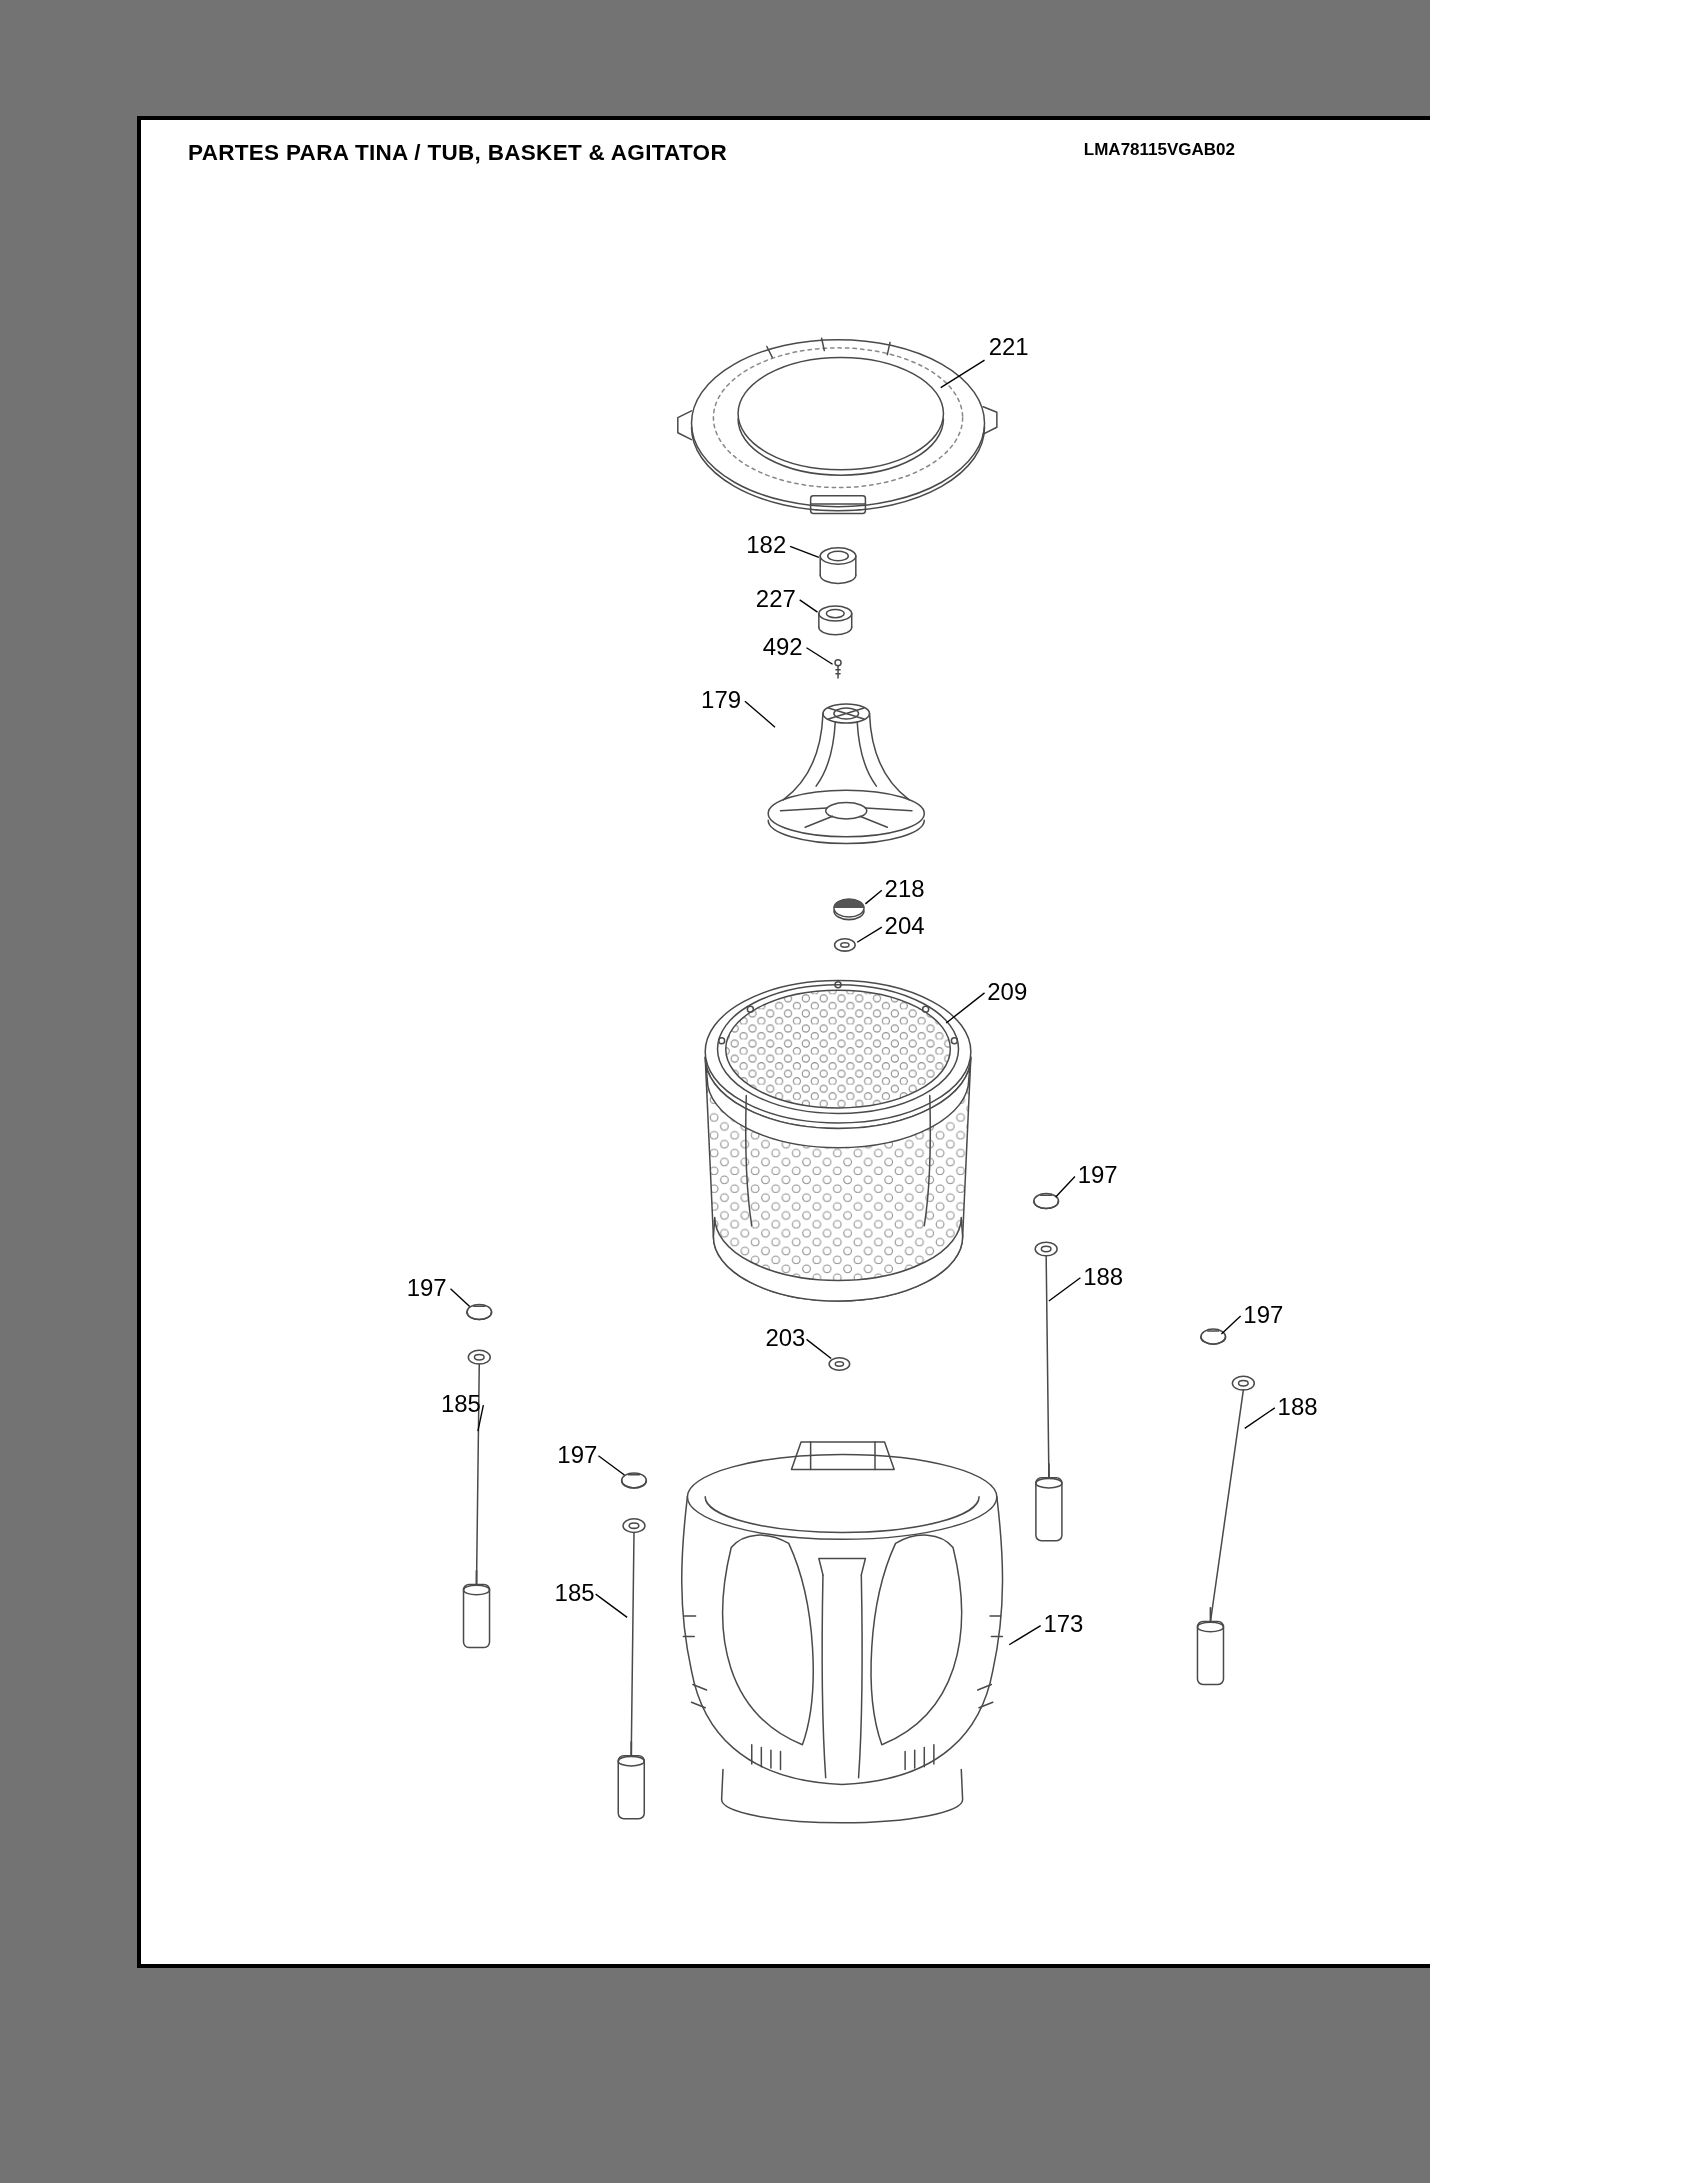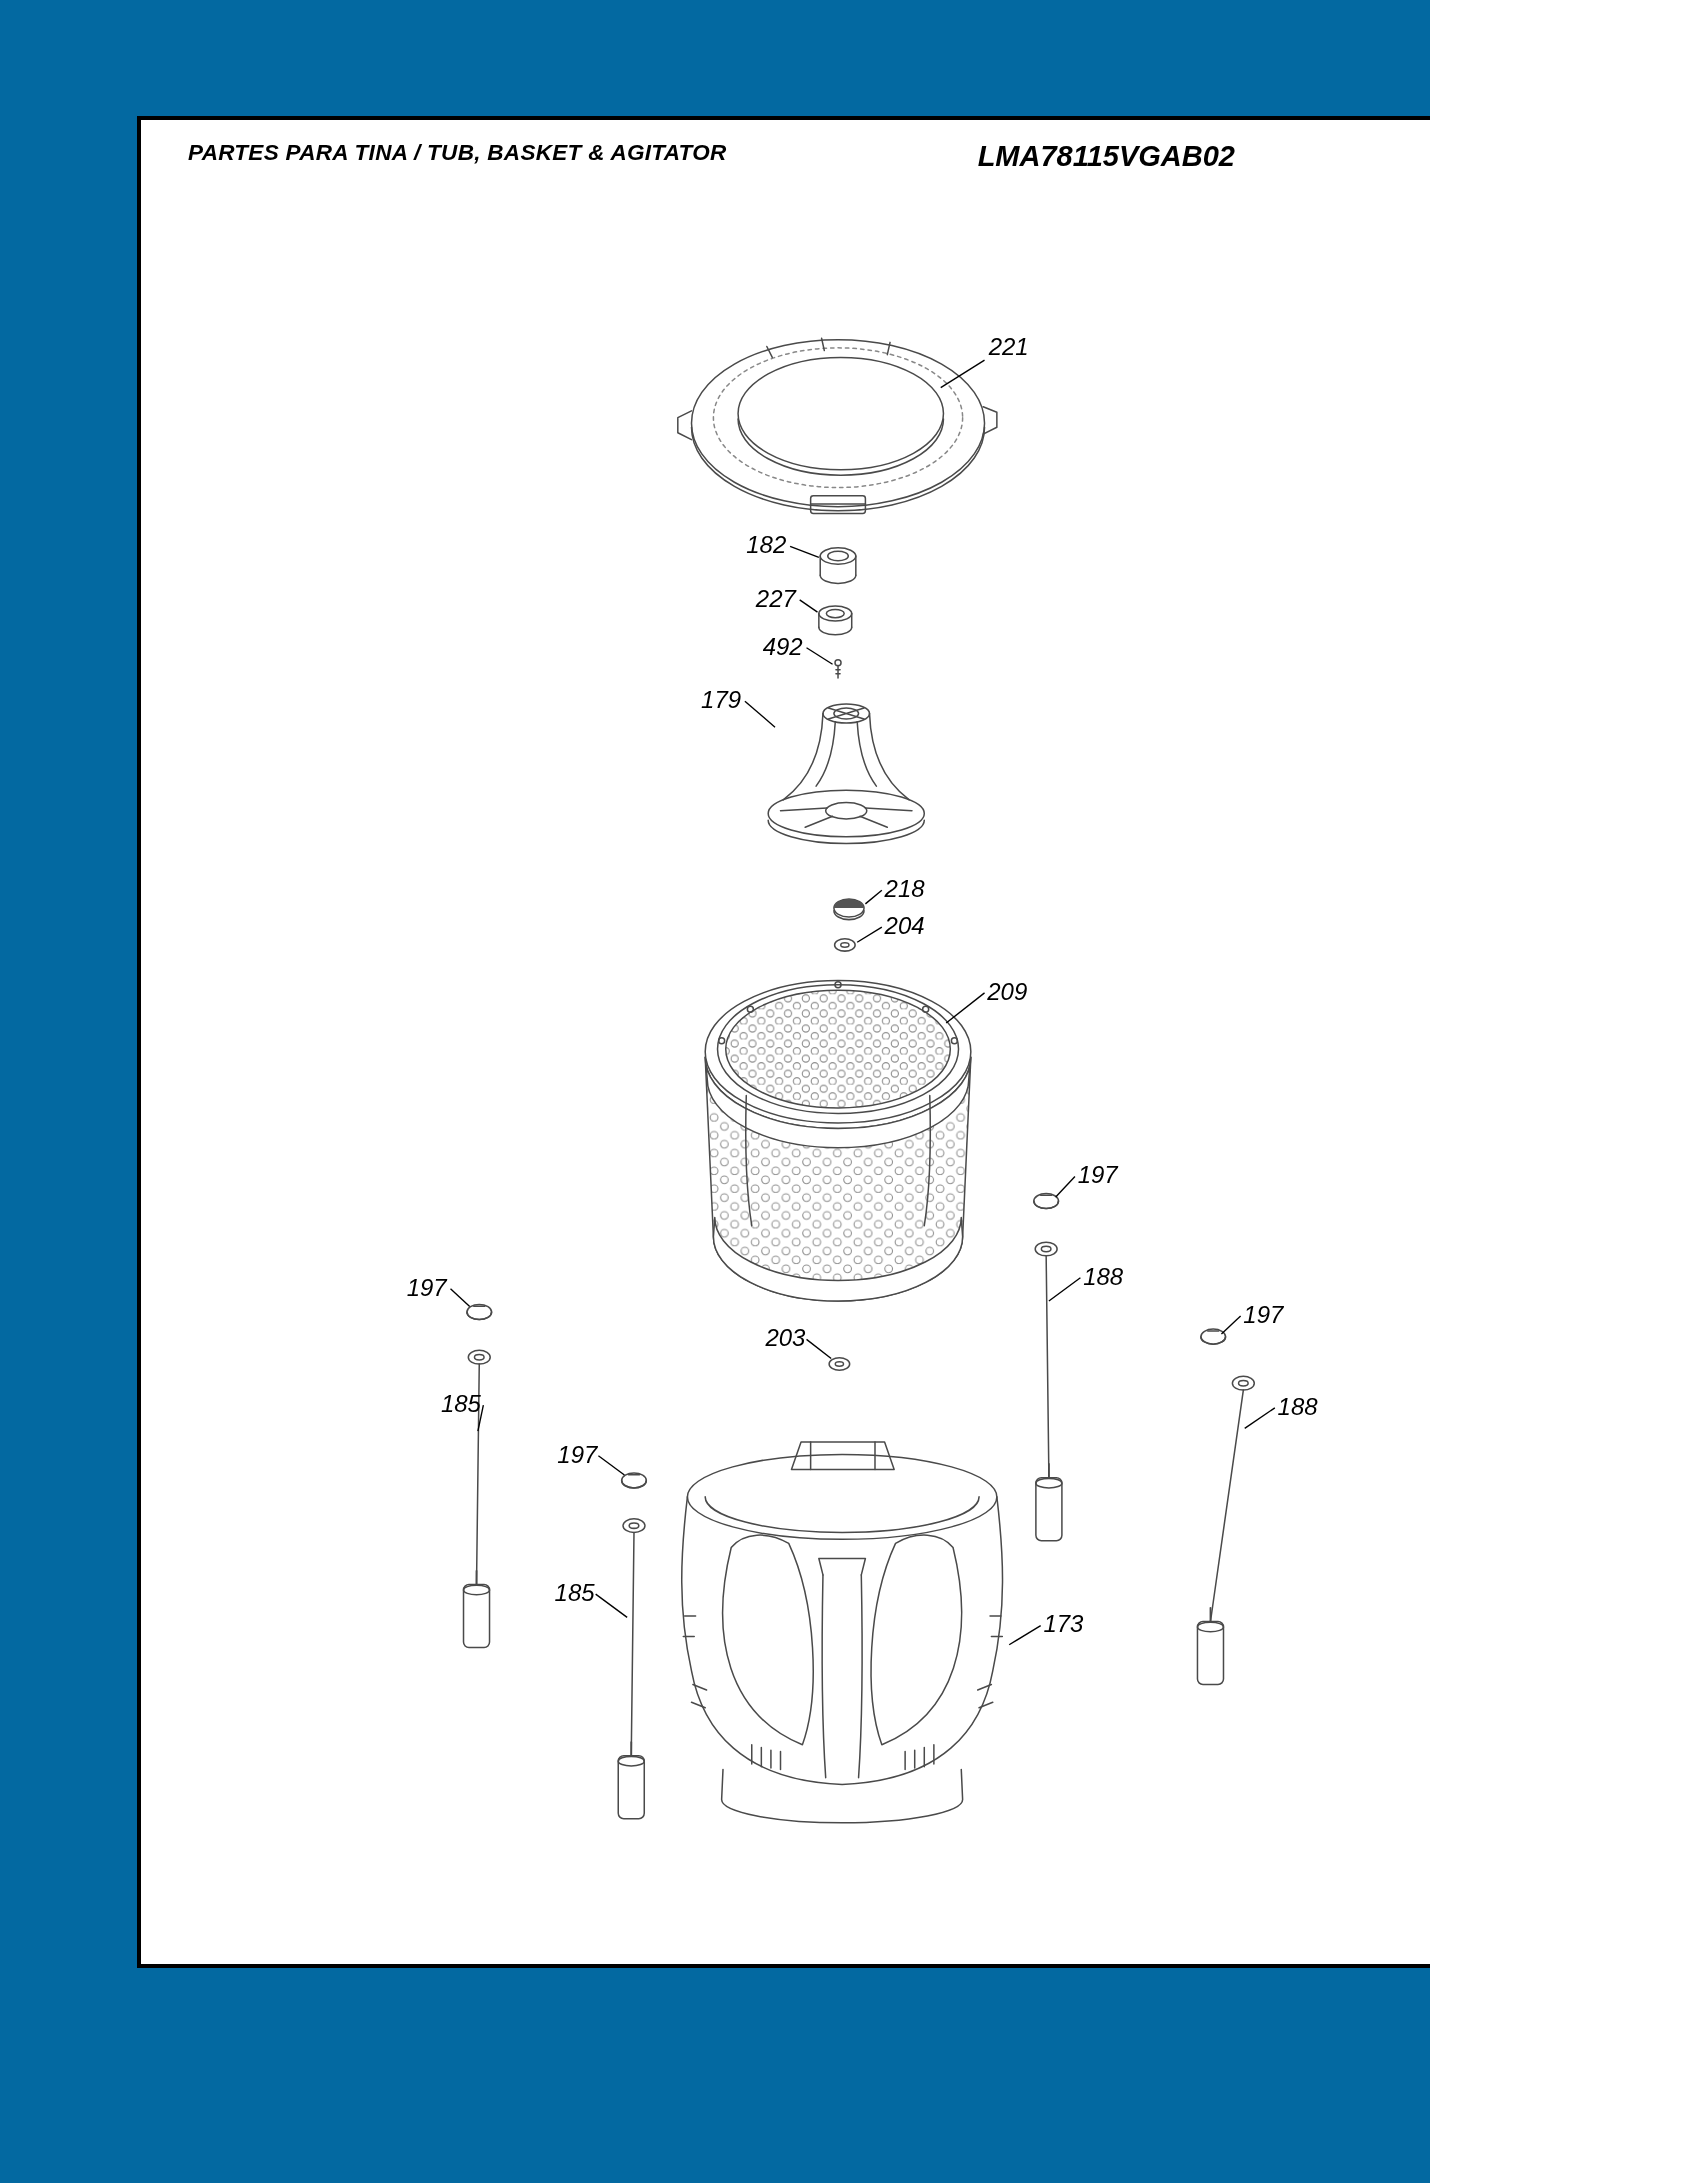--- a/index.html
+++ b/index.html
@@ -7,23 +7,22 @@
     padding: 0;
     width: 1687px;
     height: 2183px;
     background: #ffffff;
     font-family: "Liberation Sans", sans-serif;
   }
   .page {
     position: relative;
     width: 1430px;
     height: 2183px;
-    background: #0369a1;
+    background: #737373;
     overflow: hidden;
-    font-style: italic;
   }
   .frame {
     position: absolute;
     left: 137px;
     top: 116px;
     width: 1401px;
     height: 1852px;
     border: 4px solid #000000;
     box-sizing: border-box;
     background: #ffffff;
@@ -35,21 +34,21 @@
     font-size: 22.5px;
     font-weight: 700;
     color: #000000;
     letter-spacing: 0.3px;
     white-space: nowrap;
   }
   .hdr-code {
     position: absolute;
     right: 195px;
     top: 140px;
-    font-size: 29px;
+    font-size: 17px;
     font-weight: 600;
     color: #000000;
     white-space: nowrap;
   }
   svg.diagram {
     position: absolute;
     left: 0;
     top: 0;
   }
   svg text.callout {

